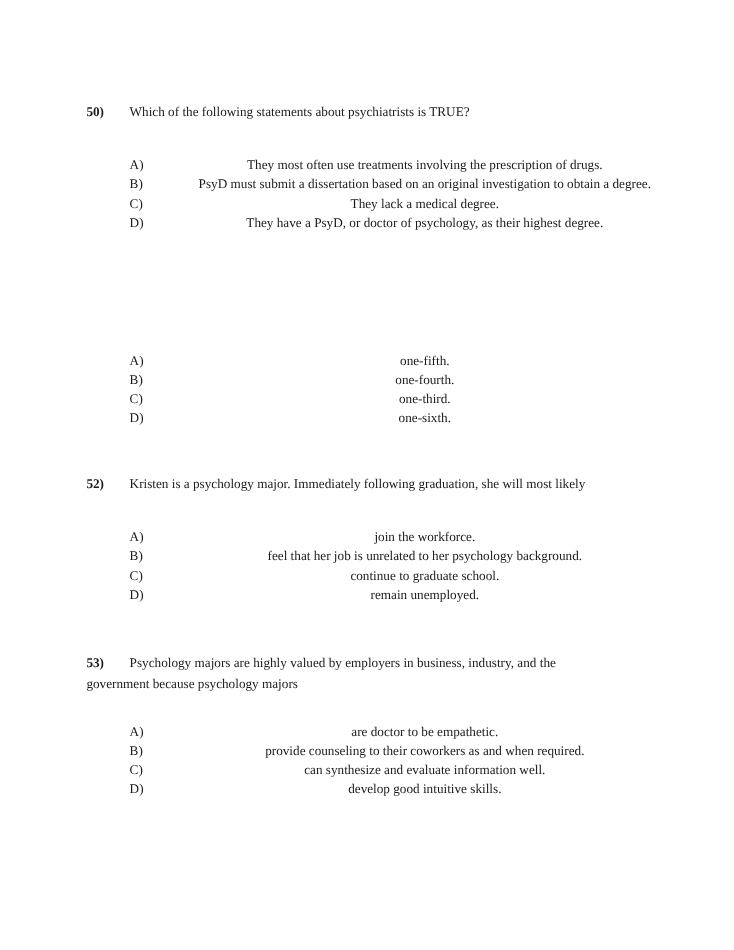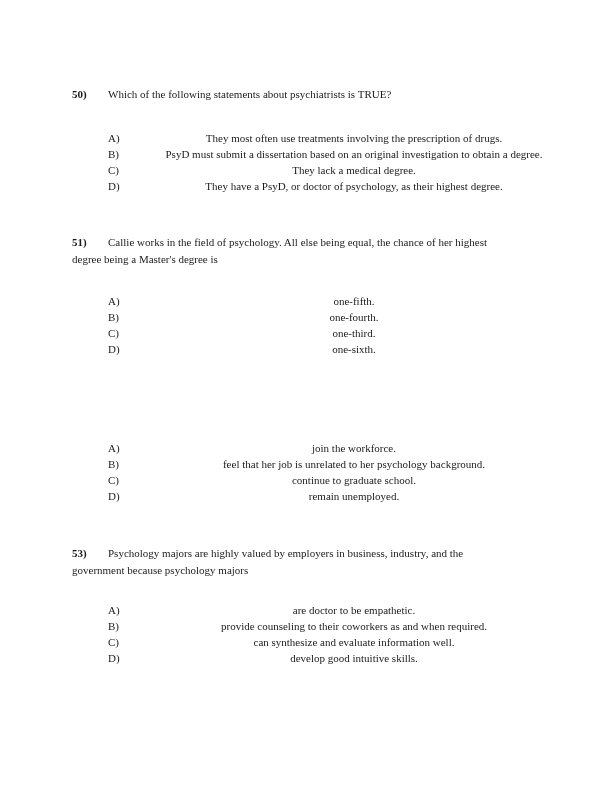--- a/index.html
+++ b/index.html
@@ -114,41 +114,40 @@
     <div class="opt">
         <span class="opt-letter">C)</span>
         <span class="opt-text">They lack a medical degree.</span>
       </div>
     <div class="opt">
         <span class="opt-letter">D)</span>
         <span class="opt-text">They have a PsyD, or doctor of psychology, as their highest degree.</span>
       </div>
   </div>
 
-  <p class="q-head" style="top:234px"><span class="q-num">51)</span><span class="q-text">Callie works in the field of psychology. All else being equal, the chance of her highest
-degree being a Master's degree is</span></p>
   <div class="options" style="top:293px">
     <div class="opt">
         <span class="opt-letter">A)</span>
         <span class="opt-text">one-fifth.</span>
       </div>
     <div class="opt">
         <span class="opt-letter">B)</span>
         <span class="opt-text">one-fourth.</span>
       </div>
     <div class="opt">
         <span class="opt-letter">C)</span>
         <span class="opt-text">one-third.</span>
       </div>
     <div class="opt">
         <span class="opt-letter">D)</span>
         <span class="opt-text">one-sixth.</span>
       </div>
   </div>
 
+  <p class="q-head" style="top:396px"><span class="q-num">52)</span><span class="q-text">Kristen is a psychology major. Immediately following graduation, she will most likely</span></p>
   <div class="options" style="top:440px">
     <div class="opt">
         <span class="opt-letter">A)</span>
         <span class="opt-text">join the workforce.</span>
       </div>
     <div class="opt">
         <span class="opt-letter">B)</span>
         <span class="opt-text">feel that her job is unrelated to her psychology background.</span>
       </div>
     <div class="opt">

